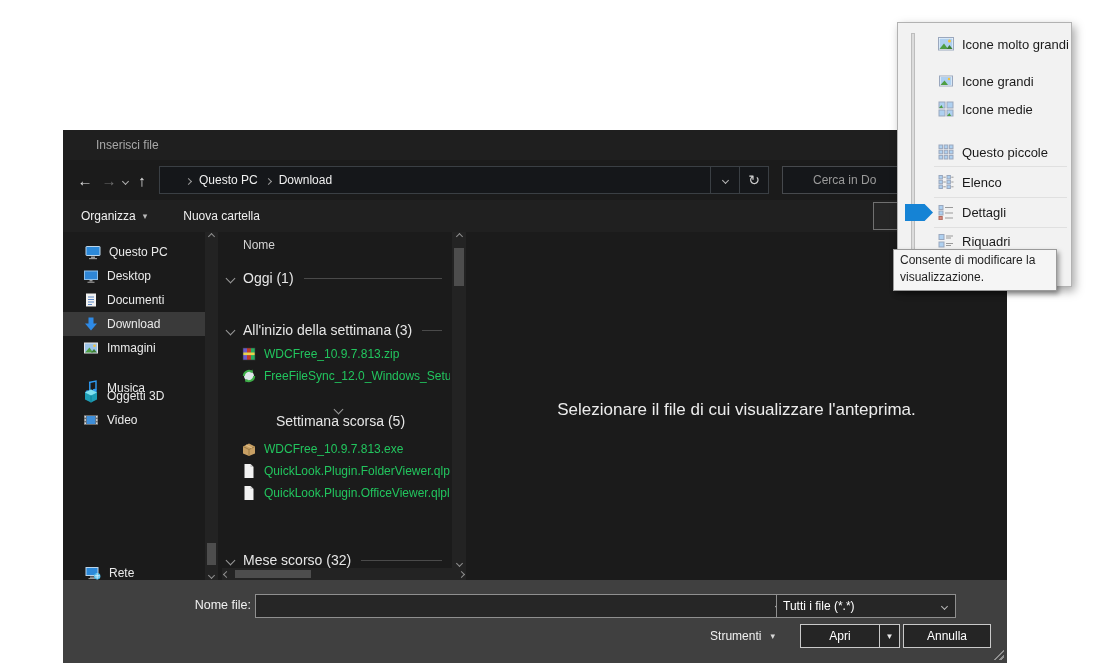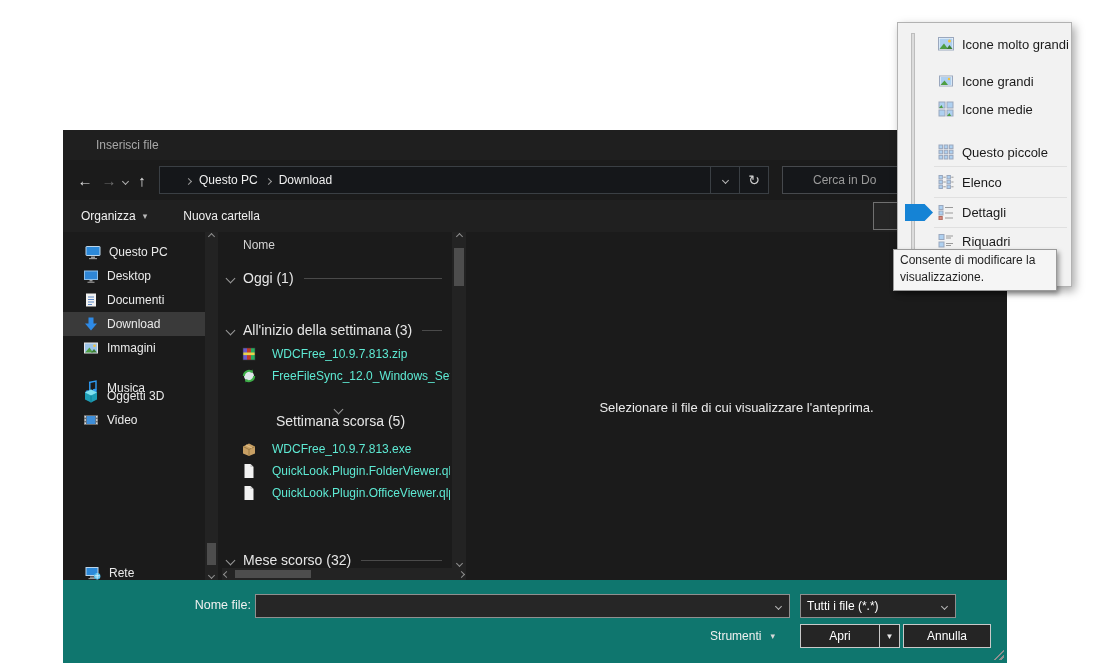--- a/index.html
+++ b/index.html
@@ -54,38 +54,38 @@
   .sb .thumb{position:absolute;background:#4d4d4d;}
   .side-scroll{left:142px;top:0;bottom:0;width:13px;}
   
   .listpane{position:absolute;left:159px;top:0;width:230px;bottom:12px;overflow:hidden;}
   .colhead{position:absolute;left:21px;top:6px;color:#d4d4d4;}
   .lrow{position:absolute;left:0;right:2px;height:20px;display:flex;align-items:center;}
   .ghead{color:#e6e6e6;font-size:14px;}
   .ghead .chev{color:#9a9a9a;margin-left:5px;flex:none;}
   .ghead .glabel{margin-left:9px;white-space:nowrap;}
   .gline{flex:1;height:1px;background:#4a4a4a;margin:0 8px 0 10px;min-width:0;}
-  .frow{padding-left:19px;gap:15px;color:#5eead4;}
+  .frow{padding-left:19px;gap:7px;color:#22c55e;}
   .frow .fname{white-space:nowrap;overflow:hidden;}
   .list-vscroll{left:389px;top:0;width:14px;height:336px;}
   .list-hscroll{left:159px;top:336px;width:244px;height:12px;}
   
   .previewpane{position:absolute;left:403px;right:0;top:0;bottom:0;}
-  .pvmsg{position:absolute;left:0;right:0;top:168px;text-align:center;color:#ececec;font-size:13px;}
-  
-  .footer{position:absolute;left:0;right:0;bottom:0;height:83px;background:#0f766e;}
+  .pvmsg{position:absolute;left:0;right:0;top:168px;text-align:center;color:#ececec;font-size:17px;}
+  
+  .footer{position:absolute;left:0;right:0;bottom:0;height:83px;background:#404040;}
   .fnlabel{position:absolute;left:96px;top:18px;width:92px;text-align:right;color:#f0f0f0;font-size:12.5px;}
   .combo{position:absolute;height:24px;box-sizing:border-box;border:1px solid #8f8f8f;background:#262626;
          display:flex;align-items:center;color:#fff;}
   .combo .cfield{flex:1;background:transparent;border:none;outline:none;color:#fff;
                  font:12px "Liberation Sans",sans-serif;padding:0 6px;min-width:0;}
   .combo .ctext{flex:1;padding:0 6px;white-space:nowrap;overflow:hidden;}
   .combo .cchev{width:22px;display:grid;place-items:center;color:#b8b8b8;}
   .fn-input{left:192px;top:14px;width:535px;}
-  .ft-combo{left:737px;top:14px;width:156px;}
+  .ft-combo{left:713px;top:14px;width:180px;}
   .tools{position:absolute;left:560px;top:44px;width:152px;height:24px;display:flex;align-items:center;
          justify-content:flex-end;gap:9px;color:#f0f0f0;}
   .btn{position:absolute;top:44px;height:24px;box-sizing:border-box;border:1px solid #c9c9c9;
        background:#252525;color:#fff;display:flex;align-items:center;}
   .btn-open{left:737px;width:100px;}
   .btn-open .main{flex:1;text-align:center;}
   .btn-open .vsep{width:1px;align-self:stretch;background:#c9c9c9;}
   .btn-open .darr{width:19px;text-align:center;font-size:8px;color:#e8e8e8;}
   .btn-cancel{left:840px;width:88px;justify-content:center;}
   .grip{position:absolute;right:3px;bottom:3px;width:11px;height:11px;

